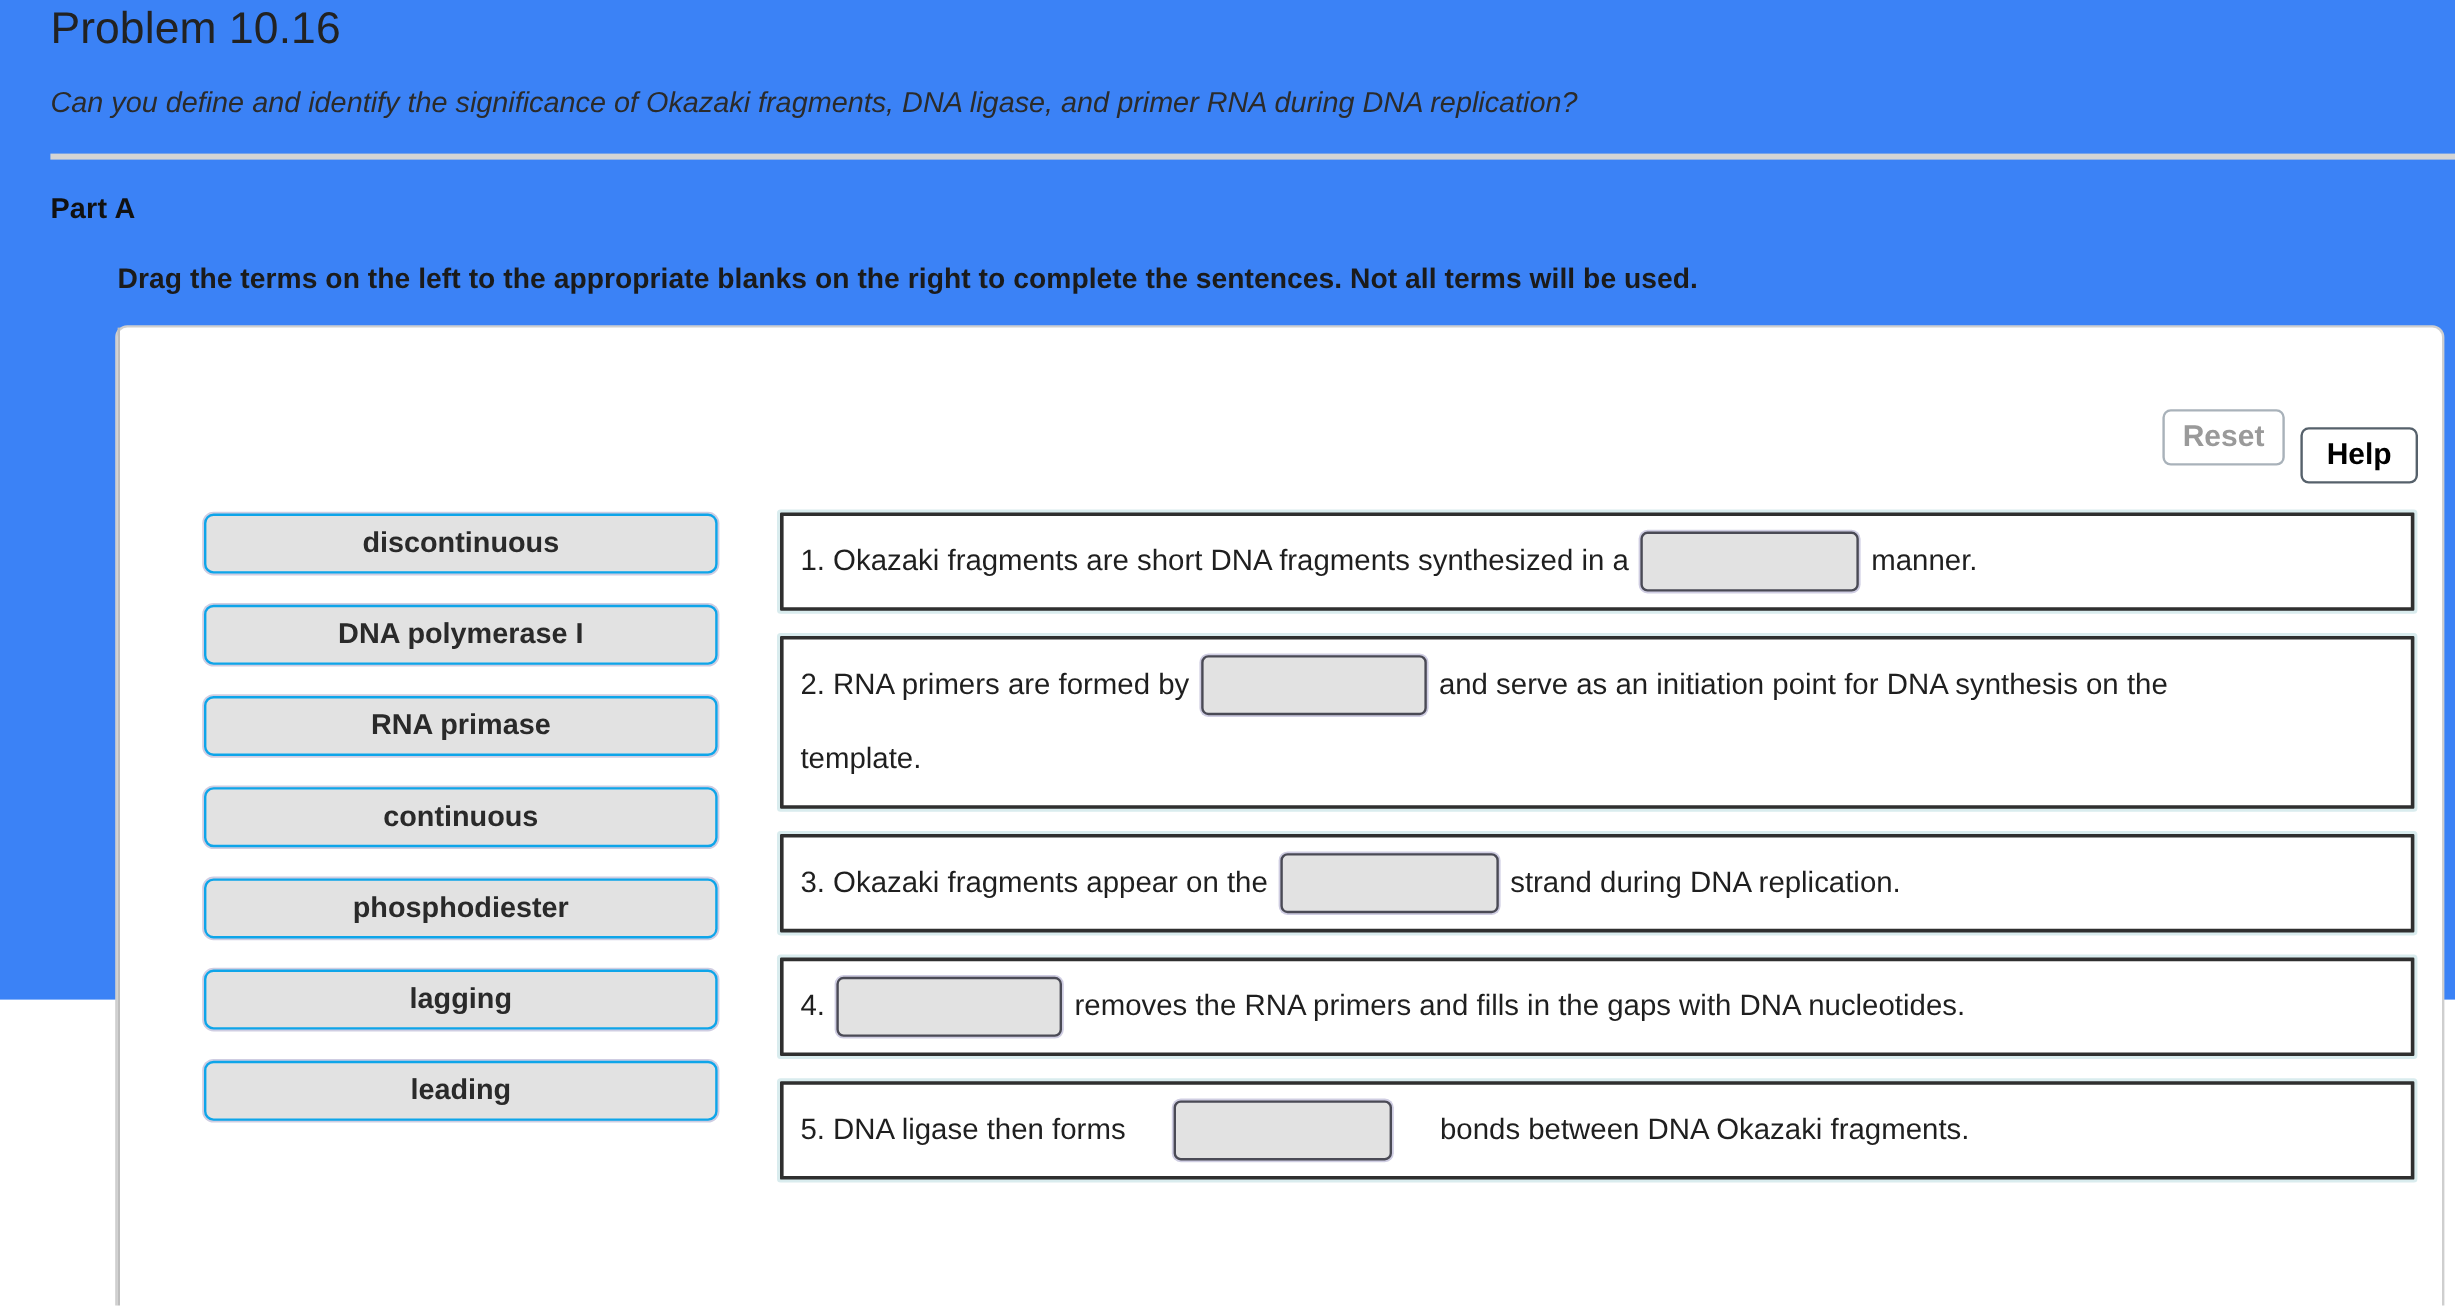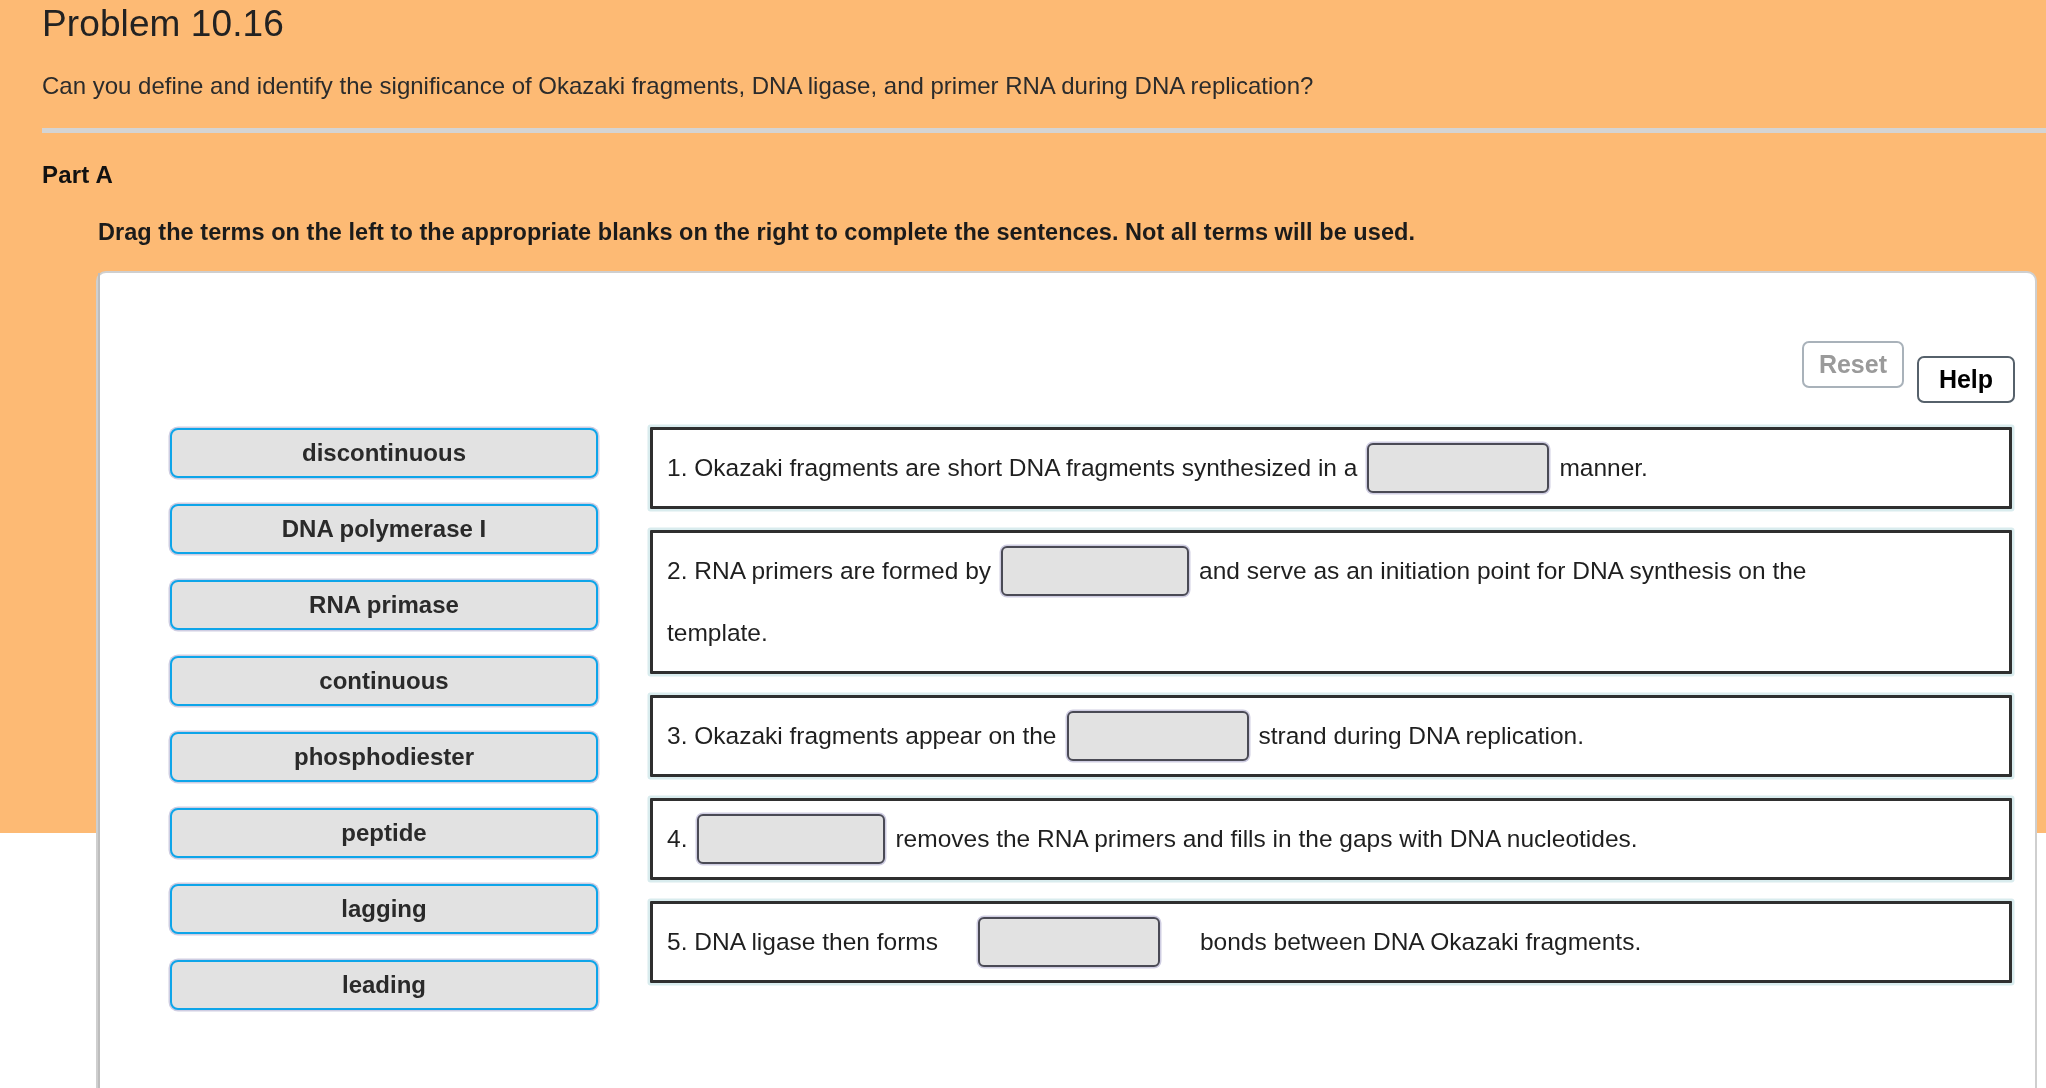--- a/index.html
+++ b/index.html
@@ -15,21 +15,21 @@
   body {
     font-family: "Liberation Sans", sans-serif;
     color: #222222;
     -webkit-font-smoothing: antialiased;
   }
 
   .page {
     position: relative;
     width: 2046px;
     height: 833px;
-    background: #fdba74;
+    background: #3b82f6;
   }
 
   
   .problem-title {
     position: absolute;
     left: 42px;
     top: 3px;
     font-size: 37px;
     font-weight: 400;
     color: #222;
@@ -37,20 +37,21 @@
     white-space: nowrap;
   }
   .problem-question {
     position: absolute;
     left: 42px;
     top: 72px;
     font-size: 24px;
     font-weight: 400;
     color: #2b2b2b;
     white-space: nowrap;
+    font-style: italic;
   }
 
   .hr-divider {
     position: absolute;
     left: 42px;
     top: 128px;
     width: 2004px;
     height: 5px;
     background: #d4d4d4;
   }
@@ -229,21 +230,20 @@
       <div class="tb-btn disabled">Reset</div>
       <div class="tb-btn active">Help</div>
     </div>
 
     <div class="term-bank">
       <div class="term-tile">discontinuous</div>
       <div class="term-tile">DNA polymerase I</div>
       <div class="term-tile">RNA primase</div>
       <div class="term-tile">continuous</div>
       <div class="term-tile">phosphodiester</div>
-      <div class="term-tile">peptide</div>
       <div class="term-tile">lagging</div>
       <div class="term-tile">leading</div>
     </div>
 
     <div class="sentence-col">
 
       <div class="sentence-box">
         <span class="stxt">1. Okazaki fragments are short DNA fragments synthesized in a</span>
         <span class="blank w1"></span>
         <span class="stxt">manner.</span>

